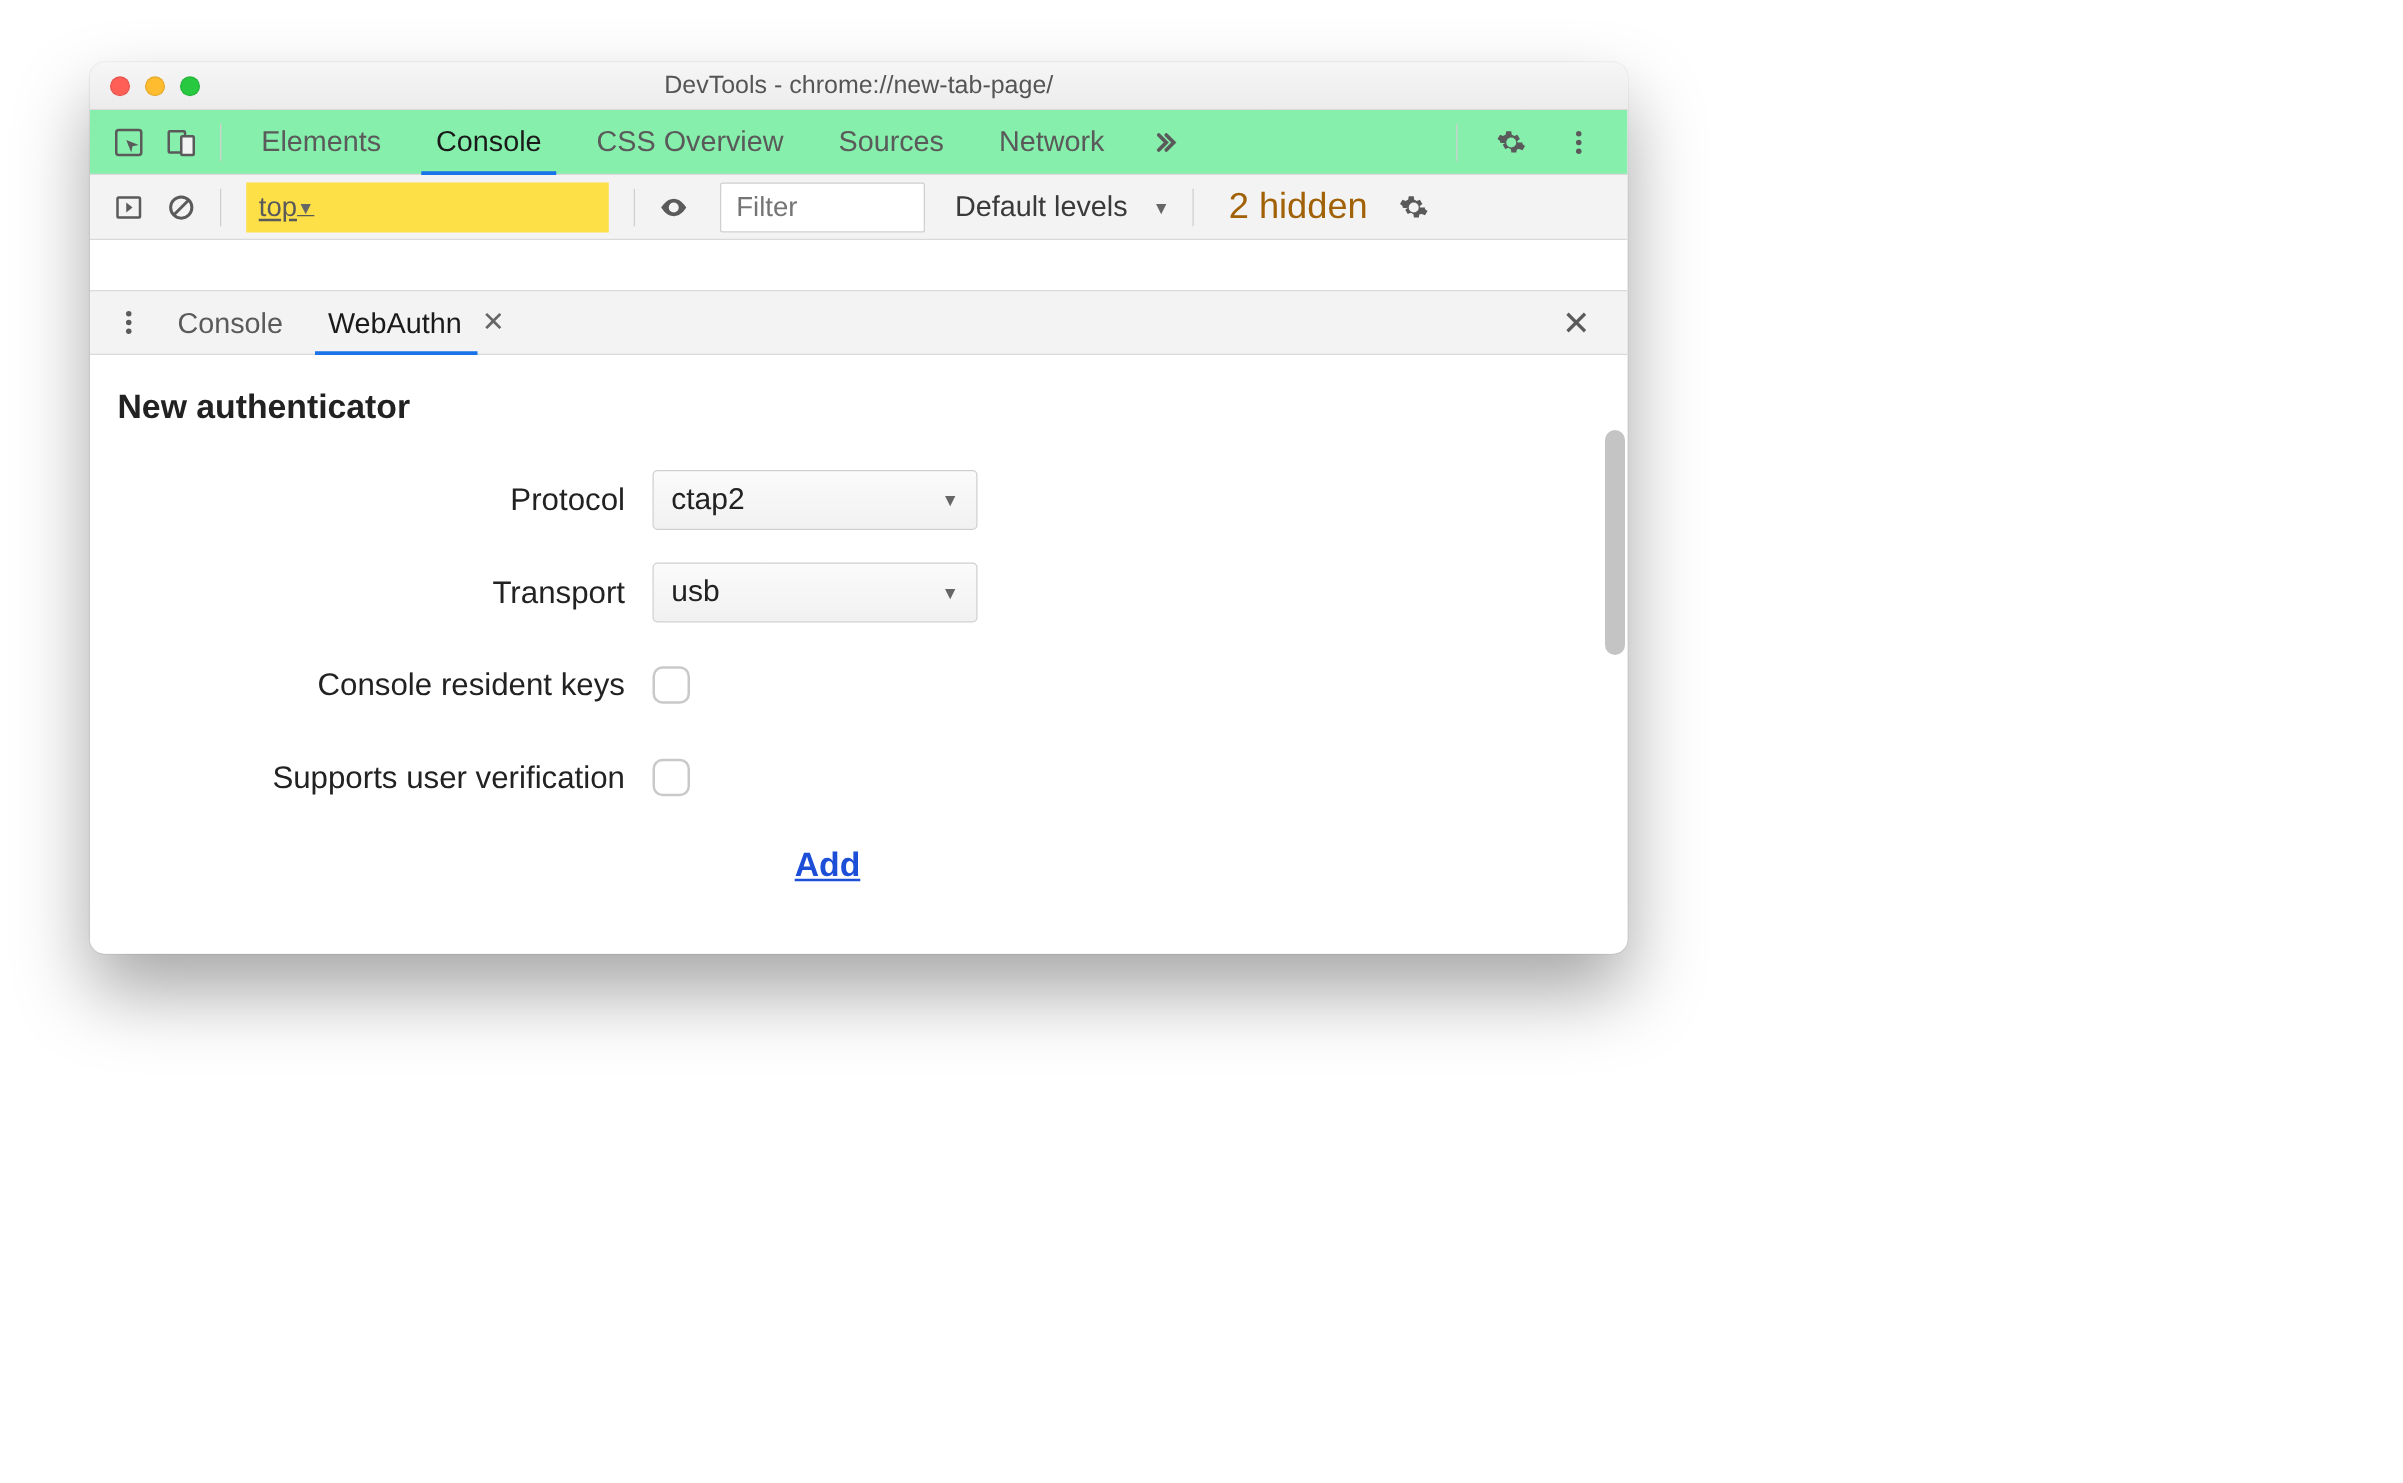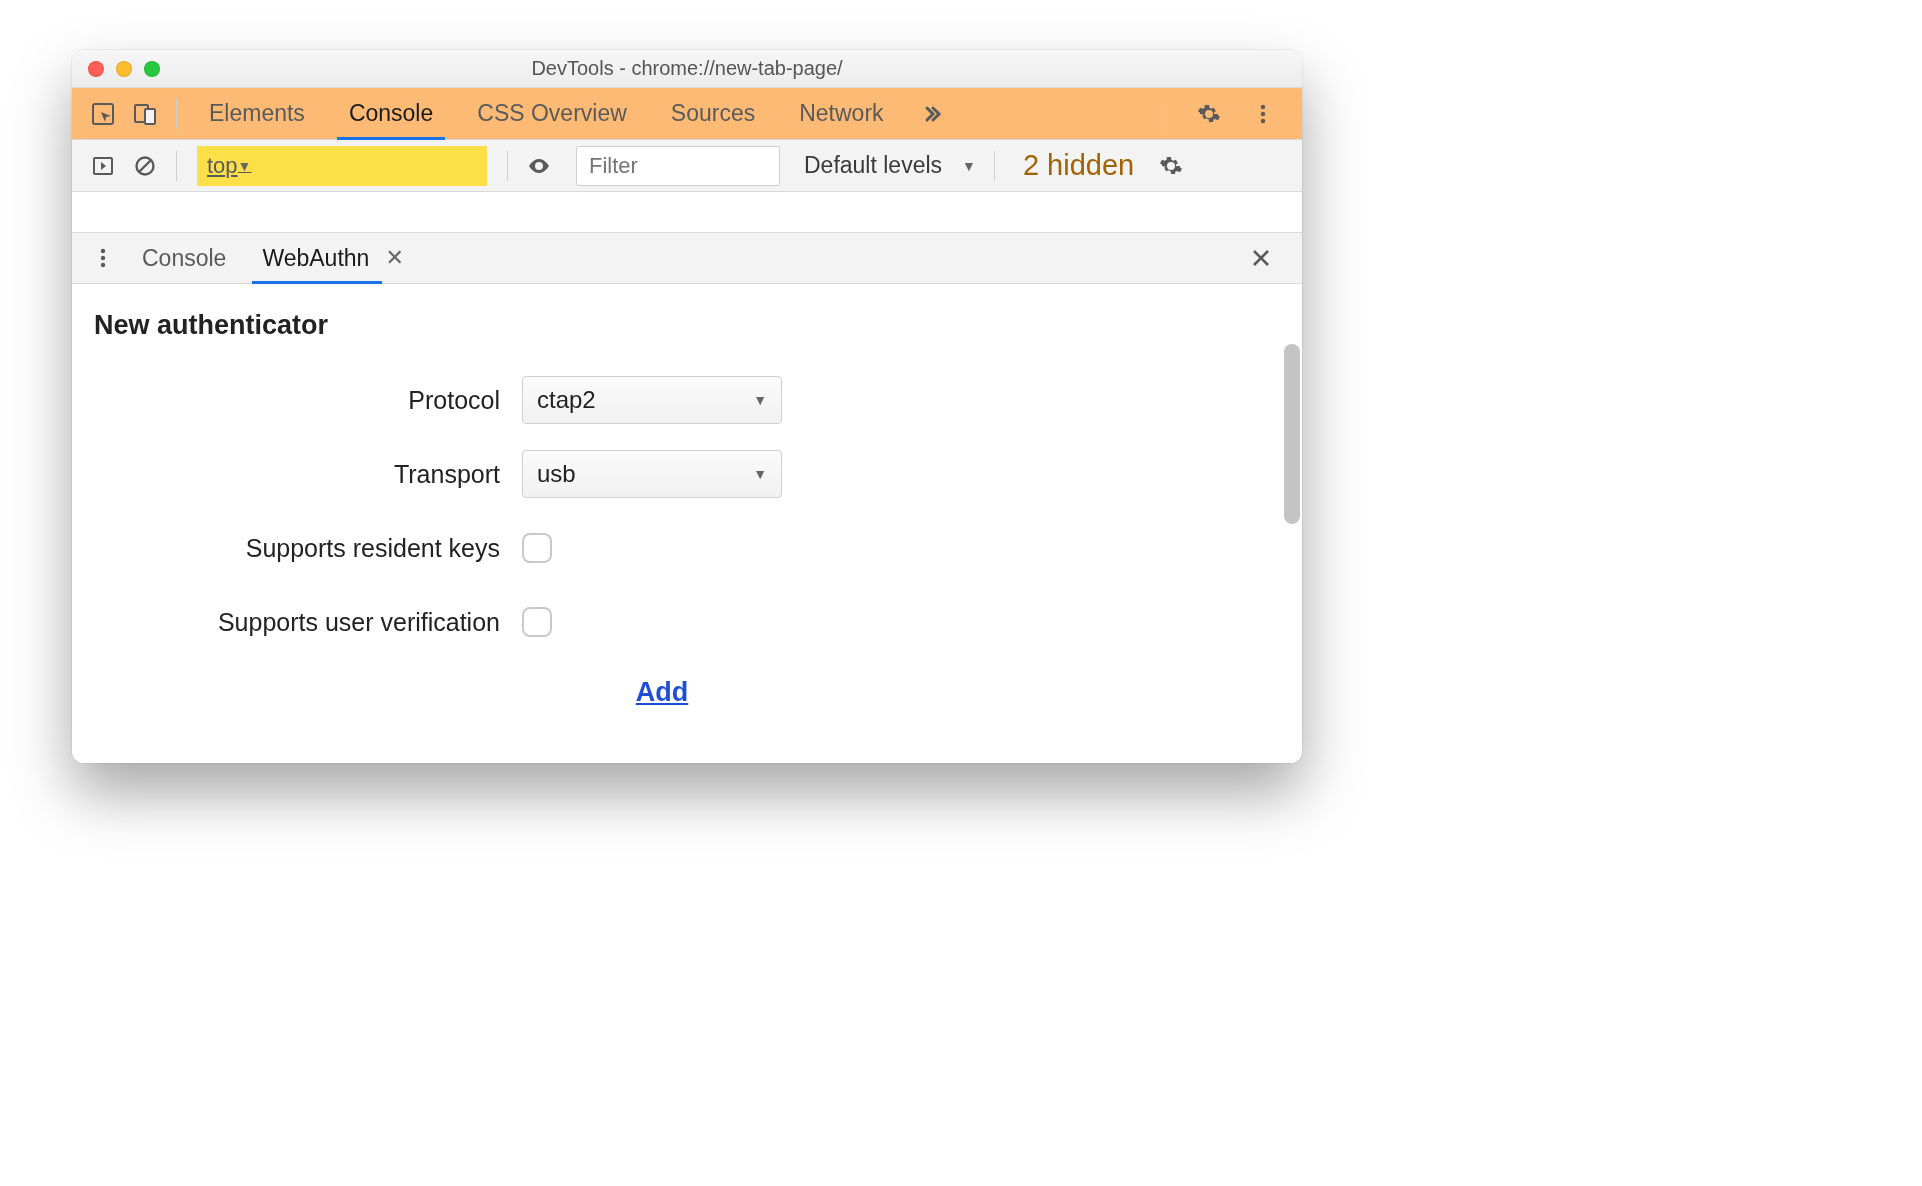--- a/index.html
+++ b/index.html
@@ -28,21 +28,21 @@
     flex: 0 0 auto;
   }
   .traffic { position: absolute; left: 16px; display: flex; gap: 12px; }
   .dot { width: 16px; height: 16px; border-radius: 50%; }
   .dot.red    { background:#ff5f57; box-shadow: inset 0 0 0 1px rgba(0,0,0,0.1); }
   .dot.yellow { background:#febc2e; box-shadow: inset 0 0 0 1px rgba(0,0,0,0.1); }
   .dot.green  { background:#28c840; box-shadow: inset 0 0 0 1px rgba(0,0,0,0.1); }
   .title { margin: 0 auto; font-size: 20px; color:#555; }
 
   .top-tabs {
-    height: 52px; background:#fdba74; border-bottom:1px solid #d9d9d9;
+    height: 52px; background:#86efac; border-bottom:1px solid #d9d9d9;
     display:flex; align-items:center; padding: 0 10px; gap: 0;
     flex: 0 0 auto;
   }
   .icon-btn { width:42px; height:42px; display:flex; align-items:center; justify-content:center; color:#5a5a5a; cursor:pointer; }
   .icon-btn svg { width:24px; height:24px; display:block; }
   .vdiv { width:1px; height:30px; background:#d0d0d0; margin: 0 10px; }
   .tabs { display:flex; align-items:stretch; height:100%; }
   .tab-item {
     display:flex; align-items:center; padding: 0 22px;
     font-size:23px; color:#5a5a5a; cursor:pointer;
@@ -61,21 +61,21 @@
     display:flex; align-items:center; padding: 0 10px; flex:0 0 auto;
   }
   .ctx-select {
     display:flex; align-items:center; justify-content:flex-start;
     background:#fde047; border:none; height:40px; padding:0 12px 0 10px;
     font-size:22px; color:#5a5a5a; margin: 0 10px; min-width:290px;
     cursor:pointer;
     text-decoration:underline;
   }
   .filter-input {
-    height:40px; width:204px; font-size:22px; color:#444;
+    height:40px; width:164px; font-size:22px; color:#444;
     border:1px solid #cfcfcf; background:#fff; padding:0 12px;
     border-radius:2px; outline:none; margin: 0 16px;
   }
   .levels {
     display:flex; align-items:center; gap:20px; font-size:23px; color:#3a3a3a;
     cursor:pointer; padding: 0 8px;
   }
   .hidden-count { font-size:29px; color:#a16207; margin: 0 16px 0 18px; }
 
   .white-gap { height:40px; background:#fff; flex:0 0 auto; }
@@ -265,21 +265,21 @@
         </div>
       </div>
       <div class="row">
         <div class="label">Transport</div>
         <div class="sel">
           <span>usb</span>
           <span class="tri">▼</span>
         </div>
       </div>
       <div class="row">
-        <div class="label">Supports resident keys</div>
+        <div class="label">Console resident keys</div>
         <div class="chk"></div>
       </div>
       <div class="row">
         <div class="label">Supports user verification</div>
         <div class="chk"></div>
       </div>
     </div>
     <a class="addlink">Add</a>
 
     <div class="scrollbar-thumb"></div>

